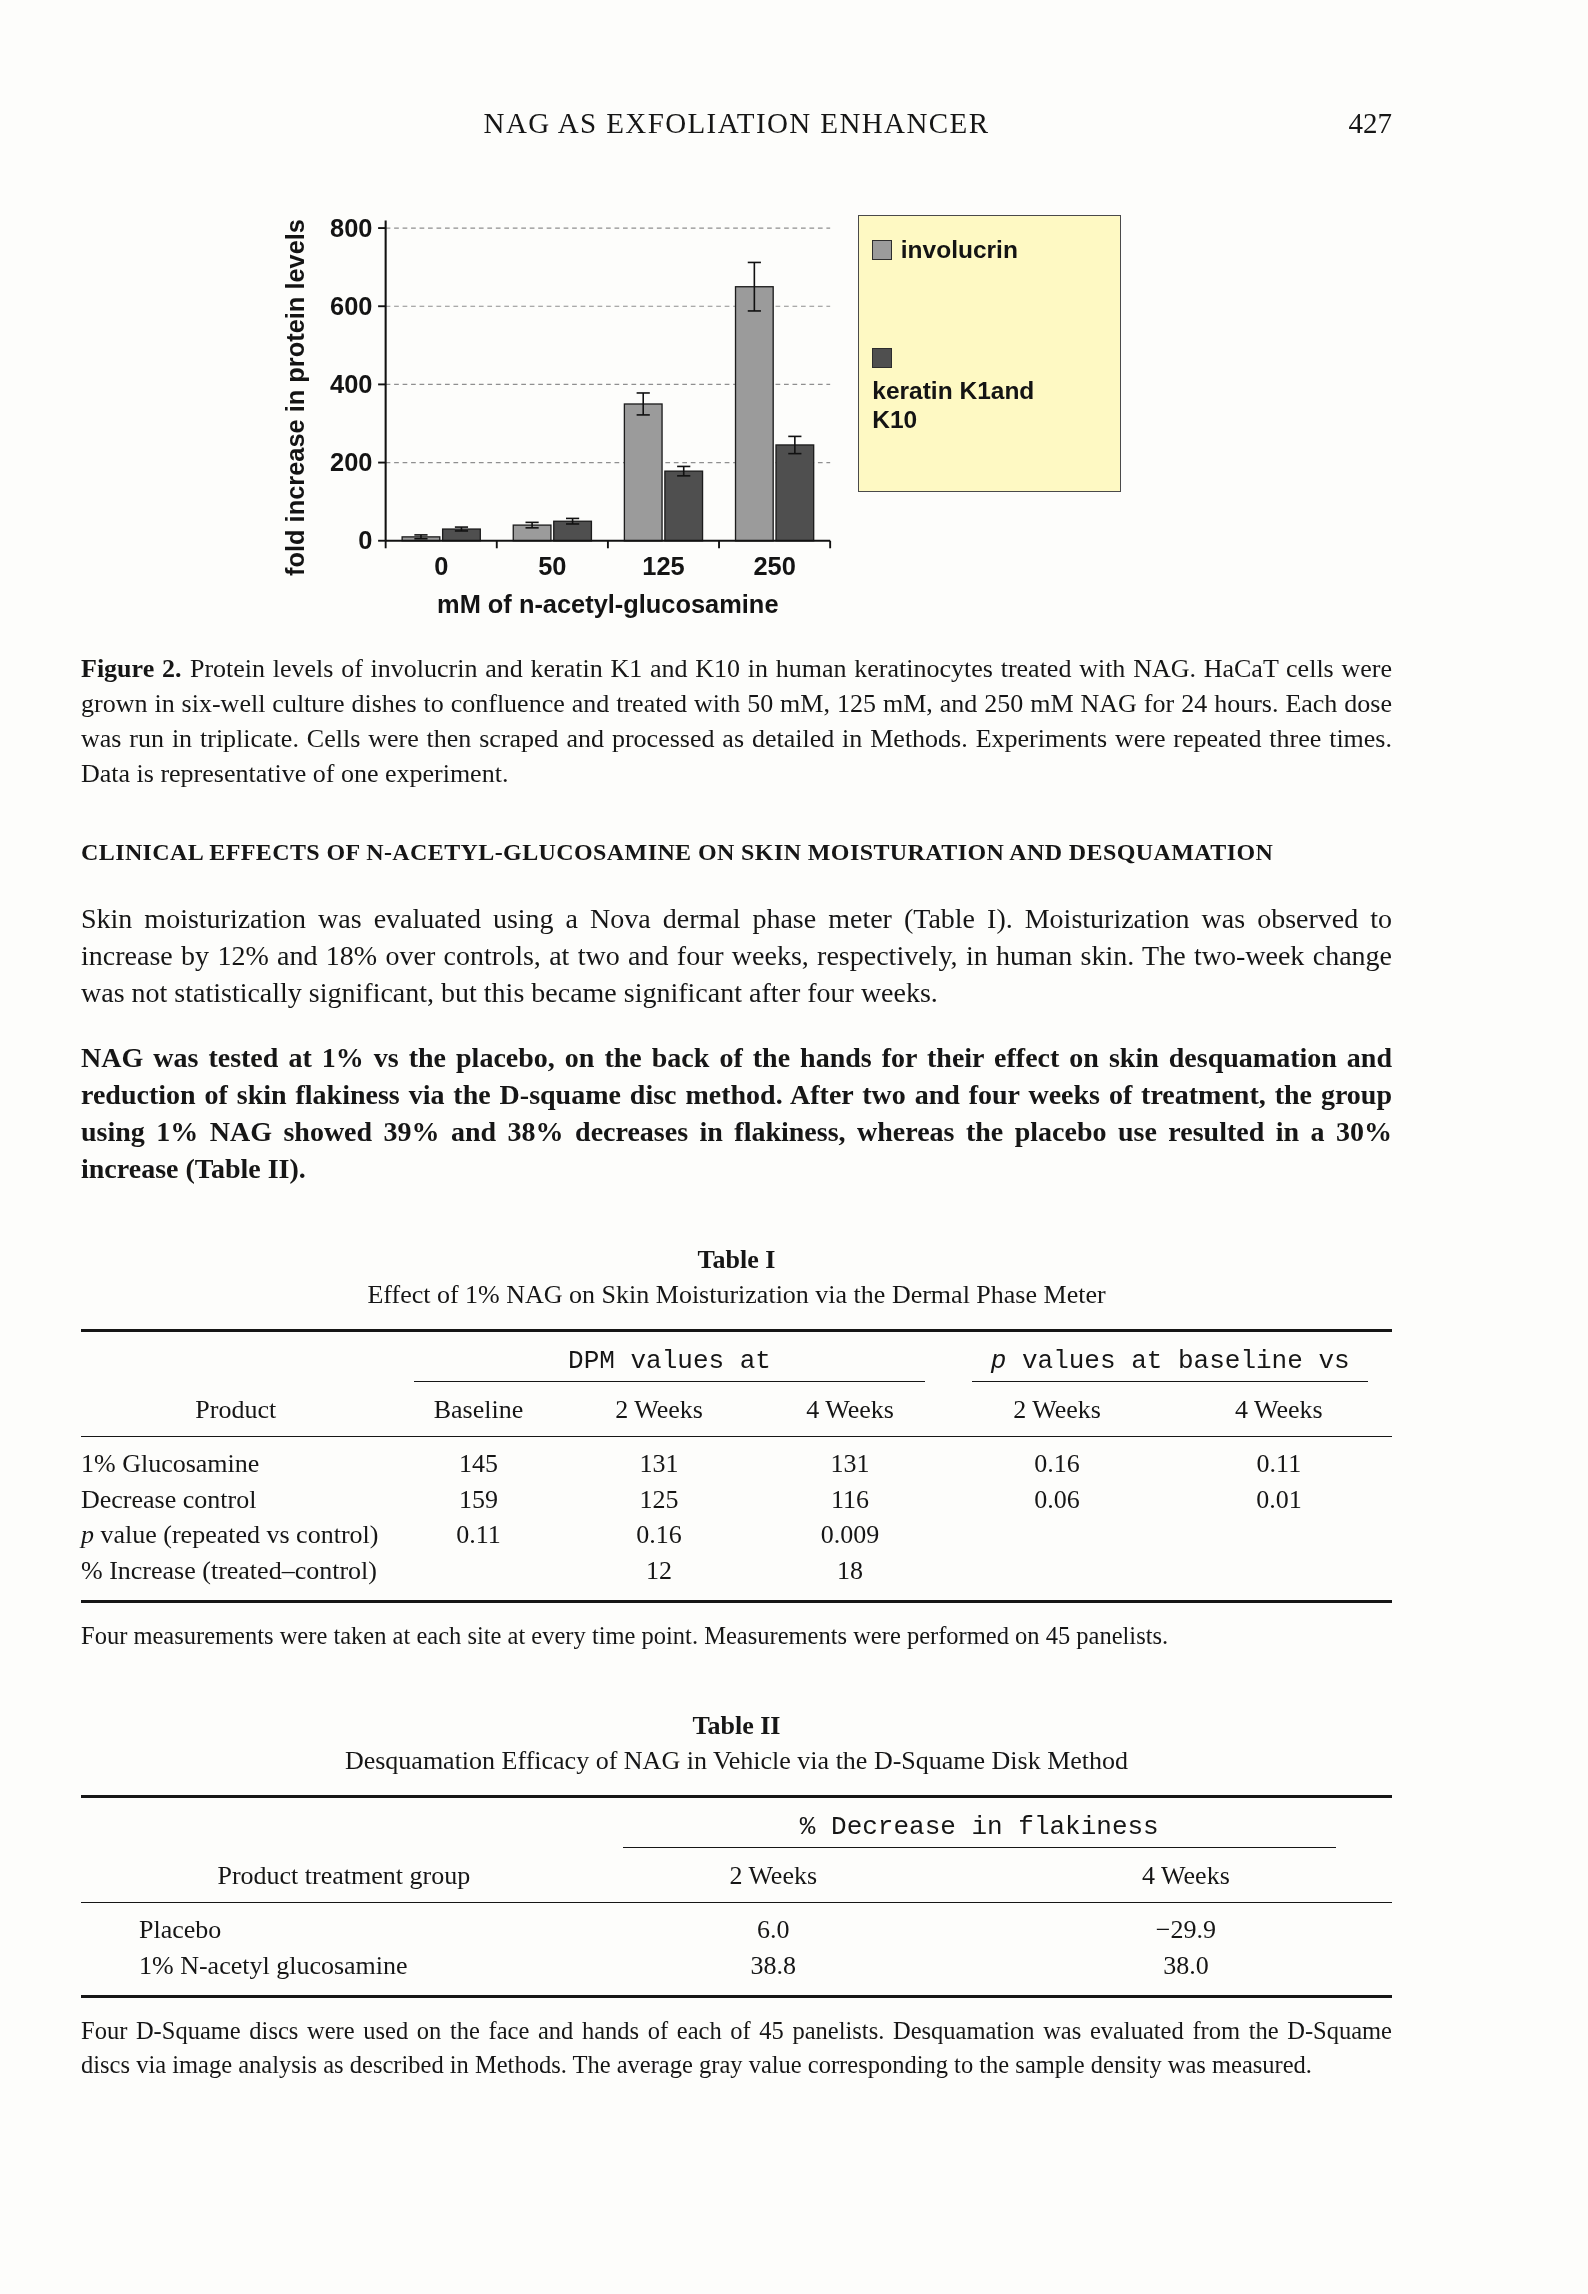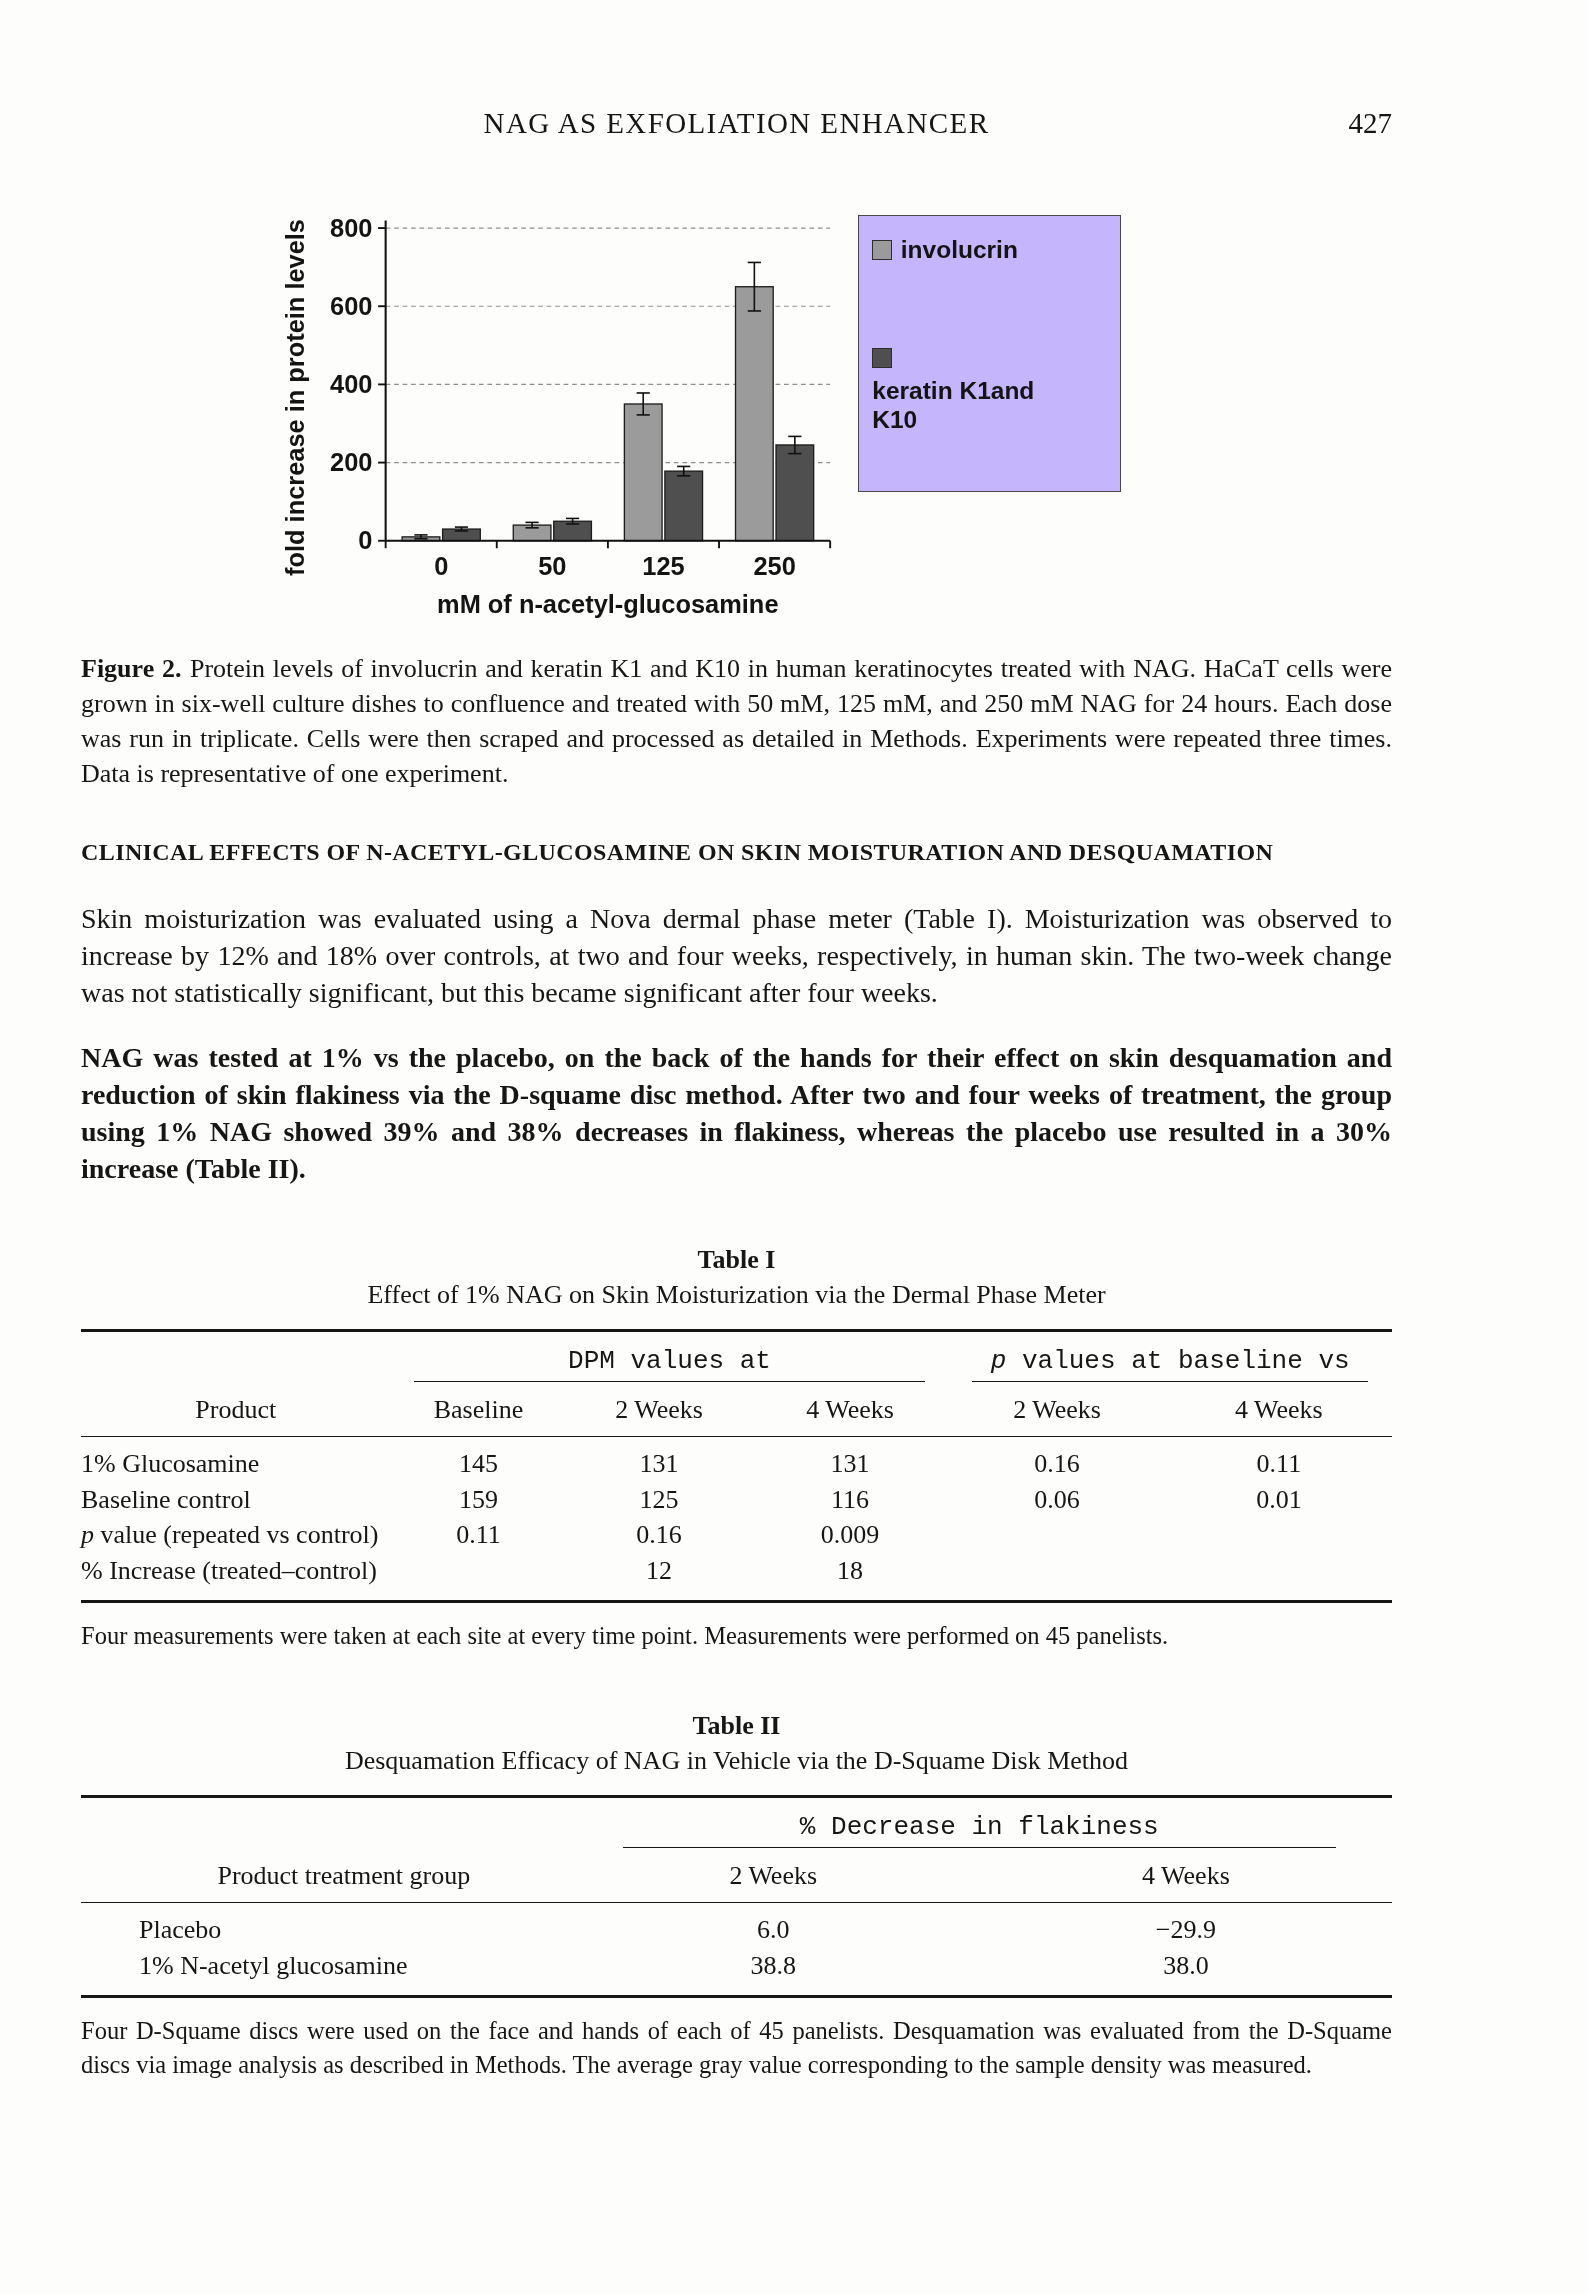--- a/index.html
+++ b/index.html
@@ -10,21 +10,21 @@
   .header{display:grid;grid-template-columns:1fr auto 1fr;align-items:baseline;font-size:29px;}
   .running-head{letter-spacing:1.4px;text-align:center;white-space:nowrap;}
   .pagenum{text-align:right;}
 
   
   .chart{margin:73px 0 0 200px;display:flex;align-items:flex-start;font-family:"Liberation Sans",sans-serif;}
   .ylabel{writing-mode:vertical-rl;transform:rotate(180deg);font-weight:700;font-size:25.4px;height:369px;text-align:center;color:#141414;}
   .plotcol{margin-left:3.8px;}
   .chart svg text{font-family:"Liberation Sans",sans-serif;font-weight:700;font-size:27px;fill:#141414;}
   .xlabel{font-weight:700;font-size:25.4px;width:444px;margin-left:72px;text-align:center;margin-top:1.9px;color:#141414;}
-  .legend{border:1.9px solid #4a4a4a;width:235px;min-height:237px;margin-left:24.5px;margin-top:1.9px;padding:19px 13px;font-weight:700;font-size:24.5px;line-height:29px;background:#c4b5fd;color:#141414;}
+  .legend{border:1.9px solid #4a4a4a;width:235px;min-height:237px;margin-left:24.5px;margin-top:1.9px;padding:19px 13px;font-weight:700;font-size:24.5px;line-height:29px;background:#fef9c3;color:#141414;}
   .legend-item{display:flex;align-items:flex-start;gap:8.5px;}
   .legend-item + .legend-item{margin-top:79px;flex-direction:column;}
   .swatch{width:18px;height:18px;border:1.9px solid #2d2d2d;flex:0 0 auto;margin-top:4.7px;}
   .legend-label{white-space:pre-line;}
 
   
   .caption{margin-top:32px;font-size:26px;line-height:35px;text-align:justify;}
   .cap-label{font-weight:700;padding-right:8.5px;}
 
   
@@ -180,21 +180,21 @@
     <tbody>
       <tr>
         <td class="rowlabel">1% Glucosamine</td>
         <td>145</td>
         <td>131</td>
         <td>131</td>
         <td>0.16</td>
         <td>0.11</td>
       </tr>
       <tr>
-        <td class="rowlabel">Baseline control</td>
+        <td class="rowlabel">Decrease control</td>
         <td>159</td>
         <td>125</td>
         <td>116</td>
         <td>0.06</td>
         <td>0.01</td>
       </tr>
       <tr>
         <td class="rowlabel pfirst">p value (repeated vs control)</td>
         <td>0.11</td>
         <td>0.16</td>

